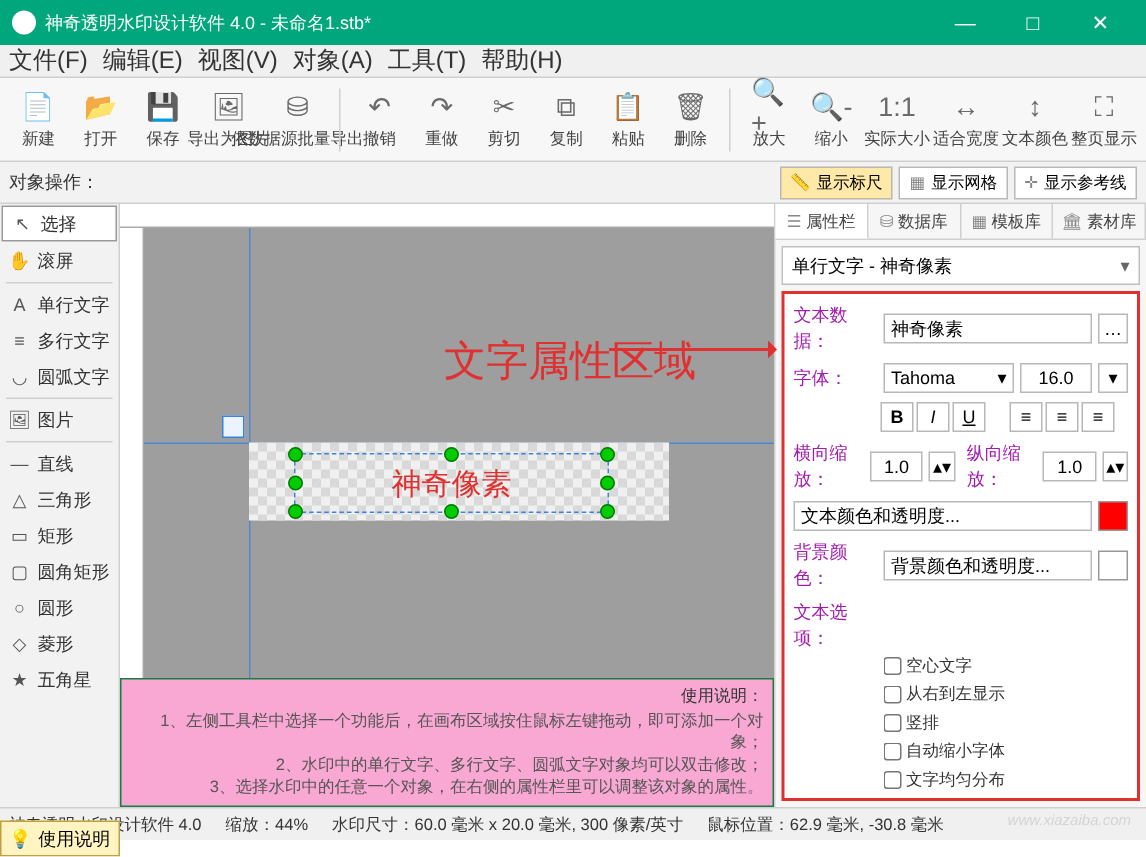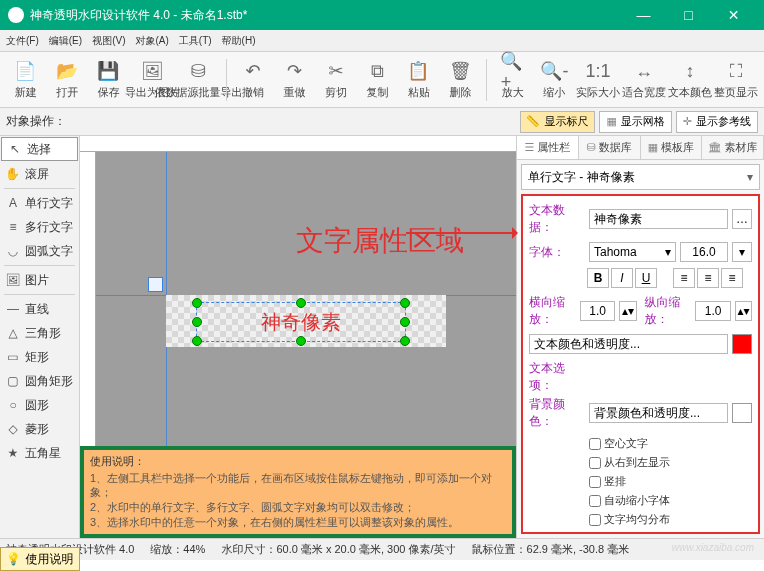--- a/index.html
+++ b/index.html
@@ -2,21 +2,21 @@
 <html><head>
 <meta charset="utf-8">
 <style>
 * { box-sizing: border-box; margin: 0; padding: 0; font-family: "Microsoft YaHei", sans-serif; }
 body { width: 764px; height: 571px; background: #fff; font-size: 12px; overflow: hidden; position: relative; }
 .titlebar { height: 30px; background: #00a67c; color: #fff; display: flex; align-items: center; padding: 0 8px; }
 .titlebar .app-icon { width: 16px; height: 16px; border-radius: 50%; background: #fff; margin-right: 6px; display: inline-block; }
 .titlebar .title { flex: 1; font-size: 12px; }
 .titlebar .winbtn { width: 45px; height: 30px; display: flex; align-items: center; justify-content: center; color: #fff; font-size: 14px; }
 .menubar { height: 22px; background: #f0f0f0; display: flex; align-items: center; padding: 0 6px; gap: 10px; border-bottom: 1px solid #d0d0d0; }
-.menubar span { font-size: 10px; color: #333; }
+.menubar span { font-size: 16px; color: #333; }
 .toolbar { height: 56px; background: #f7f7f7; border-bottom: 1px solid #cfcfcf; display: flex; align-items: center; padding: 0 6px; gap: 2px; }
 .toolbar .tbtn { display: flex; flex-direction: column; align-items: center; justify-content: center; width: 44px; height: 50px; }
 .toolbar .tbtn .ticon { width: 24px; height: 24px; display: flex; align-items: center; justify-content: center; font-size: 18px; color: #6a6a6a; }
 .toolbar .tbtn .tlabel { font-size: 11px; color: #444; margin-top: 2px; white-space: nowrap; }
 .toolbar .sep { width: 1px; height: 42px; background: #d0d0d0; margin: 0 4px; }
 .subbar { height: 28px; background: #f2f2f2; border-bottom: 1px solid #cfcfcf; display: flex; align-items: center; padding: 0 6px; }
 .subbar .label { font-size: 12px; color: #333; }
 .subbar .spacer { flex: 1; }
 .subbar .toggle { height: 22px; border: 1px solid #b8b8b8; display: flex; align-items: center; padding: 0 6px; margin-left: 4px; font-size: 11px; background: #fff; }
 .subbar .toggle.active { background: #ffe9a8; }
@@ -37,21 +37,21 @@
   background-size: 12px 12px; background-position: 0 0,0 6px,6px -6px,-6px 0; background-color: #f0f0f0; }
 .sel-box { position: absolute; left: 100px; top: 150px; width: 210px; height: 40px; border: 1px dashed #3a82e0; }
 .handle { position: absolute; width: 10px; height: 10px; background: #0c0; border: 1px solid #070; border-radius: 50%; }
 .sel-text { position: absolute; width: 100%; text-align: center; top: 6px; color: #e03030; font-size: 20px; }
 .annot { position: absolute; left: 200px; top: 70px; color: #e03030; font-size: 28px; }
 .arrow-line { position: absolute; left: 310px; top: 80px; width: 110px; height: 2px; background: #e03030; }
 .arrow-line:after { content: ""; position: absolute; right: -8px; top: -5px; border: 6px solid transparent; border-left-color: #e03030; }
 .guide-h { position: absolute; left: 0; right: 0; top: 143px; height: 1px; background: #3a82e0; opacity: .8; }
 .guide-v { position: absolute; top: 0; bottom: 0; left: 70px; width: 1px; background: #3a82e0; opacity: .8; }
 .corner { position: absolute; left: -18px; top: -18px; width: 15px; height: 15px; border: 1px solid #3a82e0; background: #eaf3ff; }
-.hint { position: absolute; left: 0; right: 0; bottom: 0; background: #fdba74; border: 4px solid #15803d; padding: 4px 6px; font-size: 11px; color: #555; }
+.hint { position: absolute; left: 0; right: 0; bottom: 0; background: #f9a8d4; border: 1px solid #15803d; padding: 4px 6px; font-size: 11px; color: #555; text-align: right; }
 .hint .hint-title { font-size: 11px; color: #333; margin-bottom: 2px; }
 .hint div { line-height: 1.35; }
 .leftbot { position: absolute; left: 0; bottom: 0; width: 80px; height: 24px; background: #fff4c2; border: 1px solid #c0a040; display: flex; align-items: center; justify-content: center; gap: 4px; font-size: 12px; }
 .rightpanel { width: 248px; border-left: 1px solid #cfcfcf; background: #f6f6f6; display: flex; flex-direction: column; }
 .rtabs { height: 24px; display: flex; align-items: center; border-bottom: 1px solid #cfcfcf; }
 .rtab { flex: 1; height: 100%; display: flex; align-items: center; justify-content: center; gap: 3px; font-size: 11px; color: #444; border-right: 1px solid #cfcfcf; }
 .rtab.active { background: #fff; }
 .rtab .ri { color: #888; }
 .ddline { height: 26px; border: 1px solid #bfbfbf; margin: 4px; background: #fff; display: flex; align-items: center; padding: 0 6px; font-size: 12px; }
 .ddline .caret { margin-left: auto; color: #666; }
@@ -345,29 +345,29 @@
             <span>1.0</span>
           </div>
         <div class="dots">▴▾</div>
       </div>
       <div class="prow">
         <div class="pinput">
             <span>文本颜色和透明度...</span>
           </div>
         <div class="swatch" style="background:#ff0000"></div>
       </div>
-      <div class="prow" style="margin-bottom:2px">
-        <span class="plabel">文本选项：</span>
-      </div>
       <div class="prow">
         <span class="plabel">背景颜色：</span>
         <div class="pinput">
             <span>背景颜色和透明度...</span>
           </div>
         <div class="swatch" style="background:#ffffff"></div>
+      </div>
+      <div class="prow" style="margin-bottom:2px">
+        <span class="plabel">文本选项：</span>
       </div>
       <div class="opts">
         <label>
             <input type="checkbox" style="">
             <span>空心文字</span>
           </label>
         <label>
             <input type="checkbox" style="">
             <span>从右到左显示</span>
           </label>

